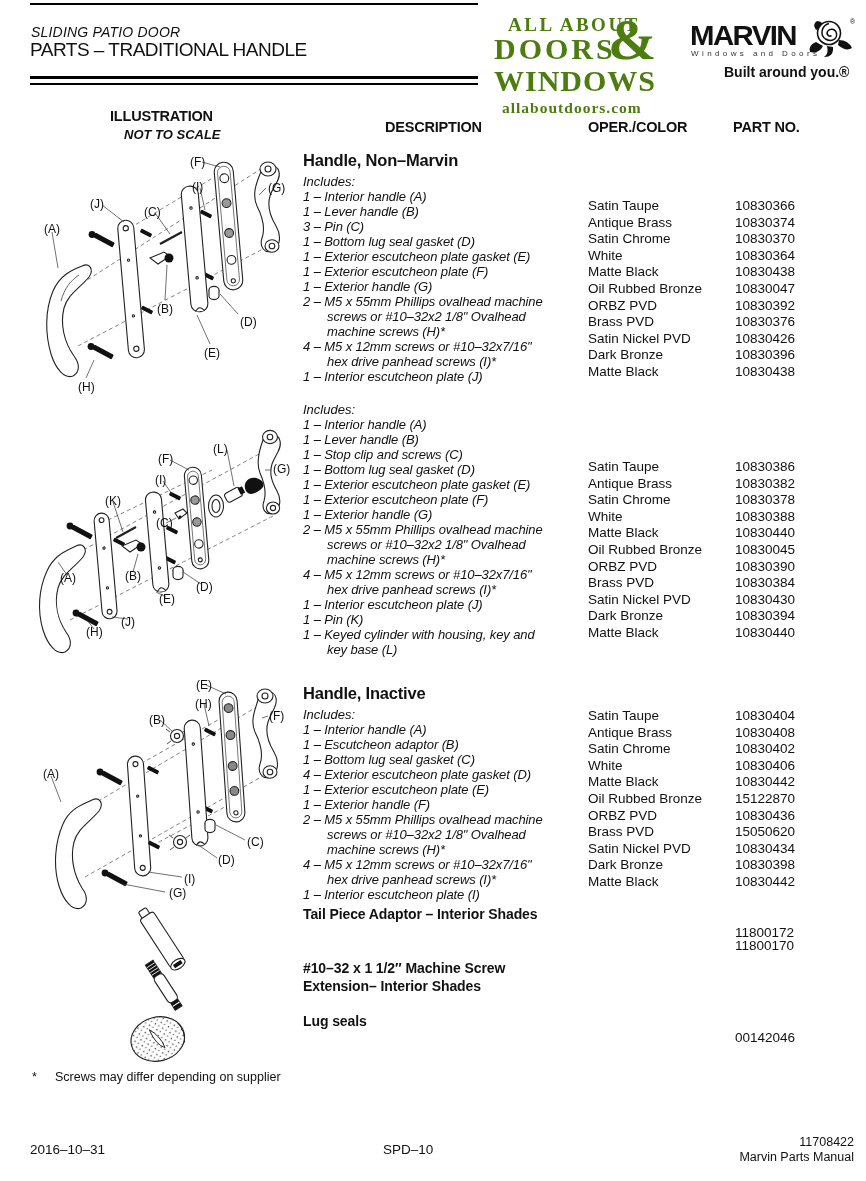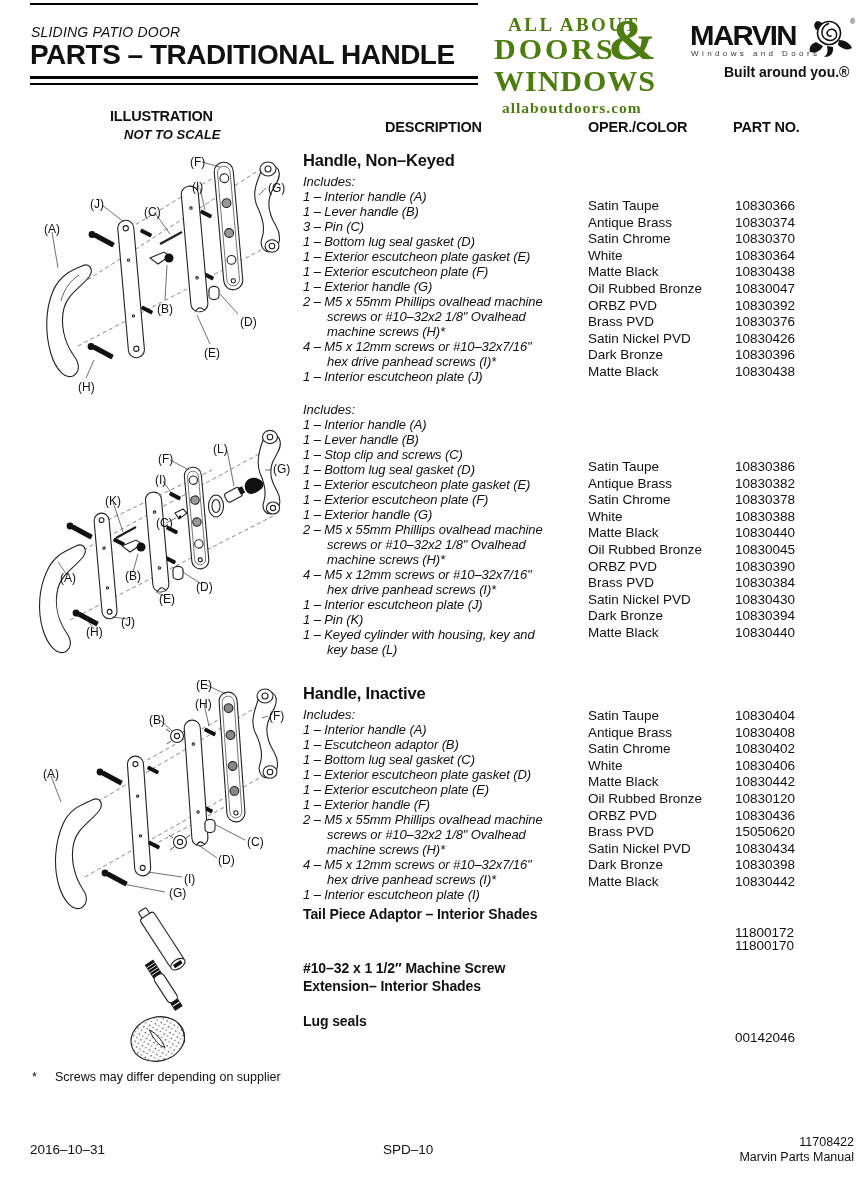--- a/index.html
+++ b/index.html
@@ -2,21 +2,21 @@
 <html><head>
 <meta charset="utf-8">
 <style>
   html,body { margin:0; padding:0; background:#e8e8e8; }
   .page { position:relative; width:866px; height:1181px; margin:0 auto; background:#ffffff;
           color:#111; font-family:"Liberation Sans", sans-serif; overflow:hidden; }
 
   
   .top-rule { position:absolute; left:30px; top:3px; width:448px; height:2px; background:#000; }
   .doc-type { position:absolute; left:31px; top:24px; font-style:italic; font-size:14px; letter-spacing:.2px; }
-  .page-title { position:absolute; left:30px; top:39px; margin:0; font-size:28px; font-weight:bold; letter-spacing:-.5px; }
+  .page-title { position:absolute; left:30px; top:39px; margin:0; font-size:19px; font-weight:normal; letter-spacing:-.5px; }
   .double-rule { position:absolute; left:30px; top:76px; width:448px; height:4px;
                  border-top:3px solid #000; border-bottom:2px solid #000; }
 
   
   .aad { position:absolute; left:492px; top:12px; width:186px; height:98px;
          font-family:"Liberation Serif", serif; font-weight:bold; color:#4d7c0f; }
   .aad span { position:absolute; white-space:nowrap; }
   .aad .l1 { left:16px; top:2px;  font-size:19px; letter-spacing:2.5px; }
   .aad .l2 { left:2px;  top:20px; font-size:30px; letter-spacing:3px; }
   .aad .amp{ left:116px; top:-6px; font-size:58px; }
@@ -177,21 +177,21 @@
     <span class="callout" style="left:60px;  top:50px;">(J)</span>
     <span class="callout" style="left:114px; top:58px;">(C)</span>
     <span class="callout" style="left:14px;  top:75px;">(A)</span>
     <span class="callout" style="left:127px; top:155px;">(B)</span>
     <span class="callout" style="left:210px; top:168px;">(D)</span>
     <span class="callout" style="left:174px; top:199px;">(E)</span>
     <span class="callout" style="left:48px;  top:233px;">(H)</span>
   </div>
 
   <div class="desc" style="left:303px; top:151px;">
-    <h2 class="sec-title">Handle, Non–Keyed</h2>
+    <h2 class="sec-title">Handle, Non–Marvin</h2>
     <div class="includes">Includes:</div>
     <div class="items">
         <div class="item">1 – Interior handle (A)</div>
         <div class="item">1 – Lever handle (B)</div>
         <div class="item">3 – Pin (C)</div>
         <div class="item">1 – Bottom lug seal gasket (D)</div>
         <div class="item">1 – Exterior escutcheon plate gasket (E)</div>
         <div class="item">1 – Exterior escutcheon plate (F)</div>
         <div class="item">1 – Exterior handle (G)</div>
         <div class="item">2 – M5 x 55mm Phillips ovalhead machine
@@ -448,21 +448,21 @@
     <span class="callout" style="left:149px; top:215px;">(G)</span>
   </div>
 
   <div class="desc" style="left:303px; top:684px;">
     <h2 class="sec-title">Handle, Inactive</h2>
     <div class="includes">Includes:</div>
     <div class="items">
         <div class="item">1 – Interior handle (A)</div>
         <div class="item">1 – Escutcheon adaptor (B)</div>
         <div class="item">1 – Bottom lug seal gasket (C)</div>
-        <div class="item">1 – Exterior escutcheon plate gasket (D)</div>
+        <div class="item">4 – Exterior escutcheon plate gasket (D)</div>
         <div class="item">1 – Exterior escutcheon plate (E)</div>
         <div class="item">1 – Exterior handle (F)</div>
         <div class="item">2 – M5 x 55mm Phillips ovalhead machine
 screws or #10–32x2 1/8" Ovalhead
 machine screws (H)*</div>
         <div class="item">4 – M5 x 12mm screws or #10–32x7/16"
 hex drive panhead screws (I)*</div>
         <div class="item">1 – Interior escutcheon plate (I)</div>
       </div>
   </div>
@@ -478,21 +478,21 @@
       <div>Satin Nickel PVD</div>
       <div>Dark Bronze</div>
       <div>Matte Black</div>
     </div>
   <div class="part-list" style="left:735px; top:692px;">
       <div>10830404</div>
       <div>10830408</div>
       <div>10830402</div>
       <div>10830406</div>
       <div>10830442</div>
-      <div>10830120</div>
+      <div>15122870</div>
       <div>10830436</div>
       <div>15050620</div>
       <div>10830434</div>
       <div>10830398</div>
       <div>10830442</div>
     </div>
 
   <div class="illus" style="left:118px; top:900px; width:92px; height:82px;">
     <svg width="92" height="82" viewBox="0 0 92 82">
       <g transform="rotate(-33 46 41)" stroke="#222" stroke-width="1.1" fill="#fff">

